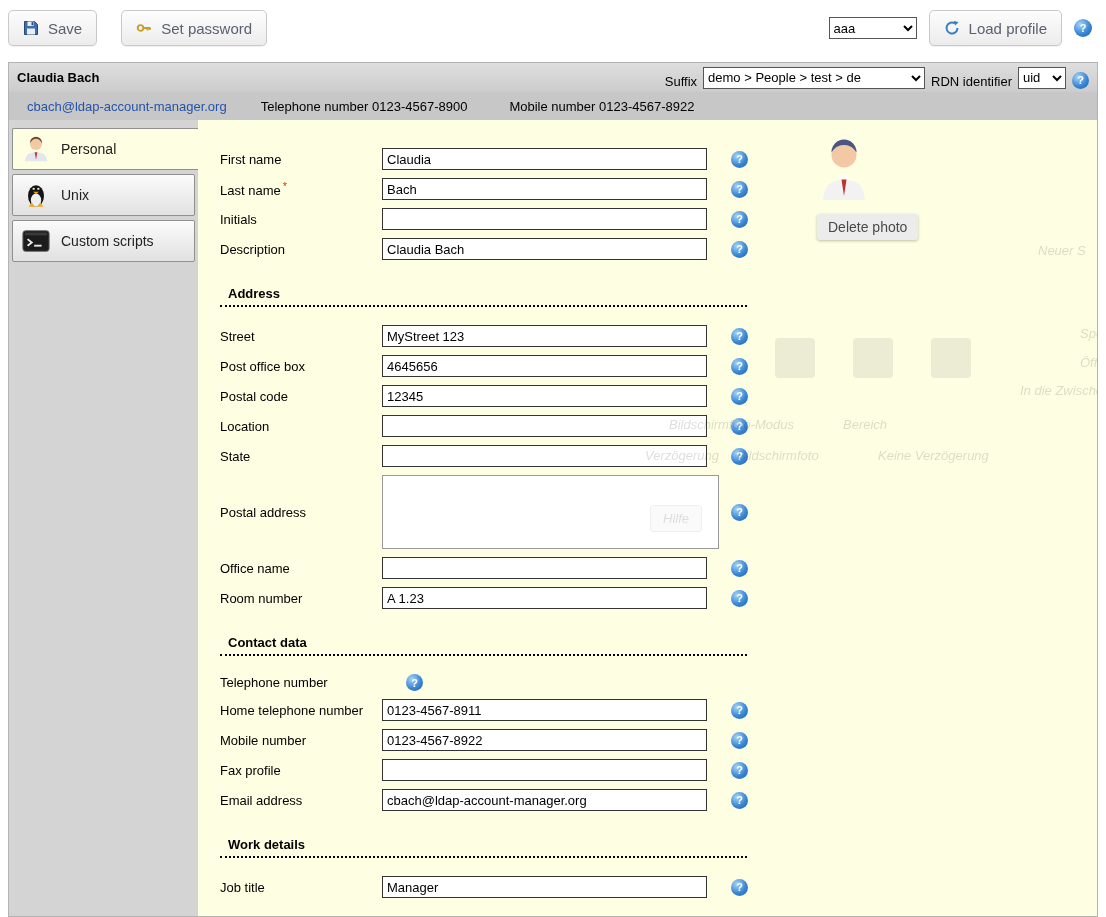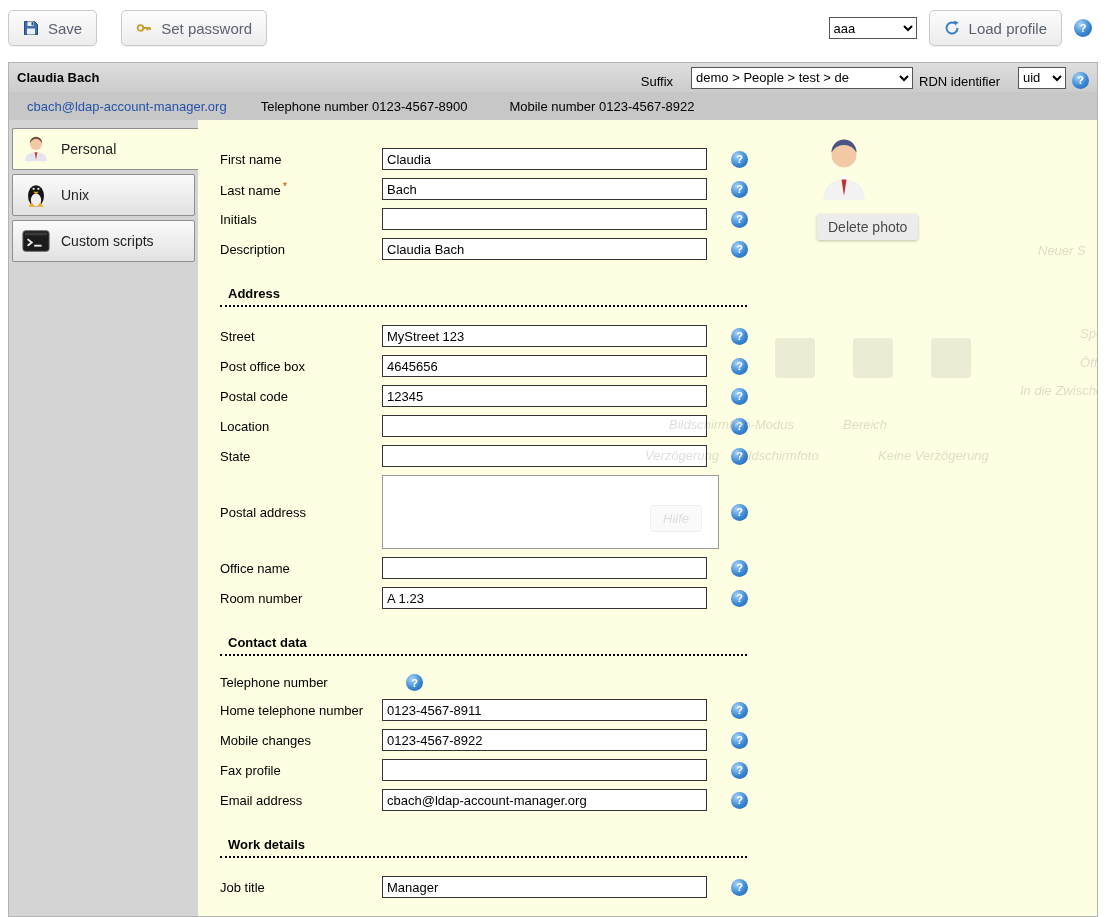--- a/index.html
+++ b/index.html
@@ -5,21 +5,21 @@
   * { margin:0; padding:0; box-sizing:border-box; }
   html,body { width:1106px; height:917px; }
   body { position:relative; font-family:"Liberation Sans", sans-serif; font-size:13px; background:#ffffff; overflow:hidden; color:#000; }
 
   
   .toolbar { position:absolute; top:0; left:0; width:100%; height:56px; background:#fff; display:flex; align-items:center; padding:0 14px 0 8px; gap:8px; }
   .btn { display:inline-flex; align-items:center; gap:9px; height:36px; padding:0 14px; border:1px solid #c9c9c9; border-radius:5px; background:linear-gradient(#fdfdfd,#ececec); color:#5a6170; font-size:15px; cursor:pointer; box-shadow:0 1px 1px rgba(0,0,0,.06); }
   .btn svg { width:16px; height:16px; }
   .btn-setpw { margin-left:16px; }
   .toolbar-right { margin-left:auto; display:flex; align-items:center; gap:12px; }
-  select.sel { height:22px; border:1px solid #555; background:#fff; font-size:13px; font-family:"Liberation Sans", sans-serif;margin-left:12px; }
+  select.sel { height:22px; border:1px solid #555; background:#fff; font-size:13px; font-family:"Liberation Sans", sans-serif; }
   .sel-profile { width:88px; }
 
   .help { width:17px; height:17px; min-width:17px; border-radius:50%; background:radial-gradient(circle at 35% 30%, #a6d4f8, #3a87d4 55%, #1c5fa8); color:#fff; font-size:11px; font-weight:bold; display:inline-flex; align-items:center; justify-content:center; cursor:pointer; }
   .help::after { content:"?"; }
   .help-lg { width:18px; height:18px; }
 
   
   .window { position:absolute; top:62px; left:8px; width:1090px; height:855px; border:1px solid #b3b3b3; background:#fefee2; }
   .win-header { height:29px; background:linear-gradient(#dedede,#cccccc); display:flex; align-items:center; padding:0 8px; }
   .win-title { font-weight:bold; font-size:13px; }
@@ -248,21 +248,21 @@
       <div class="row">
         <label>Telephone number</label>
         <span class="help"></span>
       </div>
       <div class="row">
         <label>Home telephone number</label>
         <input class="tinput" value="0123-4567-8911" style="">
         <span class="help"></span>
       </div>
       <div class="row">
-        <label>Mobile changes</label>
+        <label>Mobile number</label>
         <input class="tinput" value="0123-4567-8922" style="">
         <span class="help"></span>
       </div>
       <div class="row">
         <label>Fax profile</label>
         <input class="tinput" value="" style="">
         <span class="help"></span>
       </div>
       <div class="row">
         <label>Email address</label>

